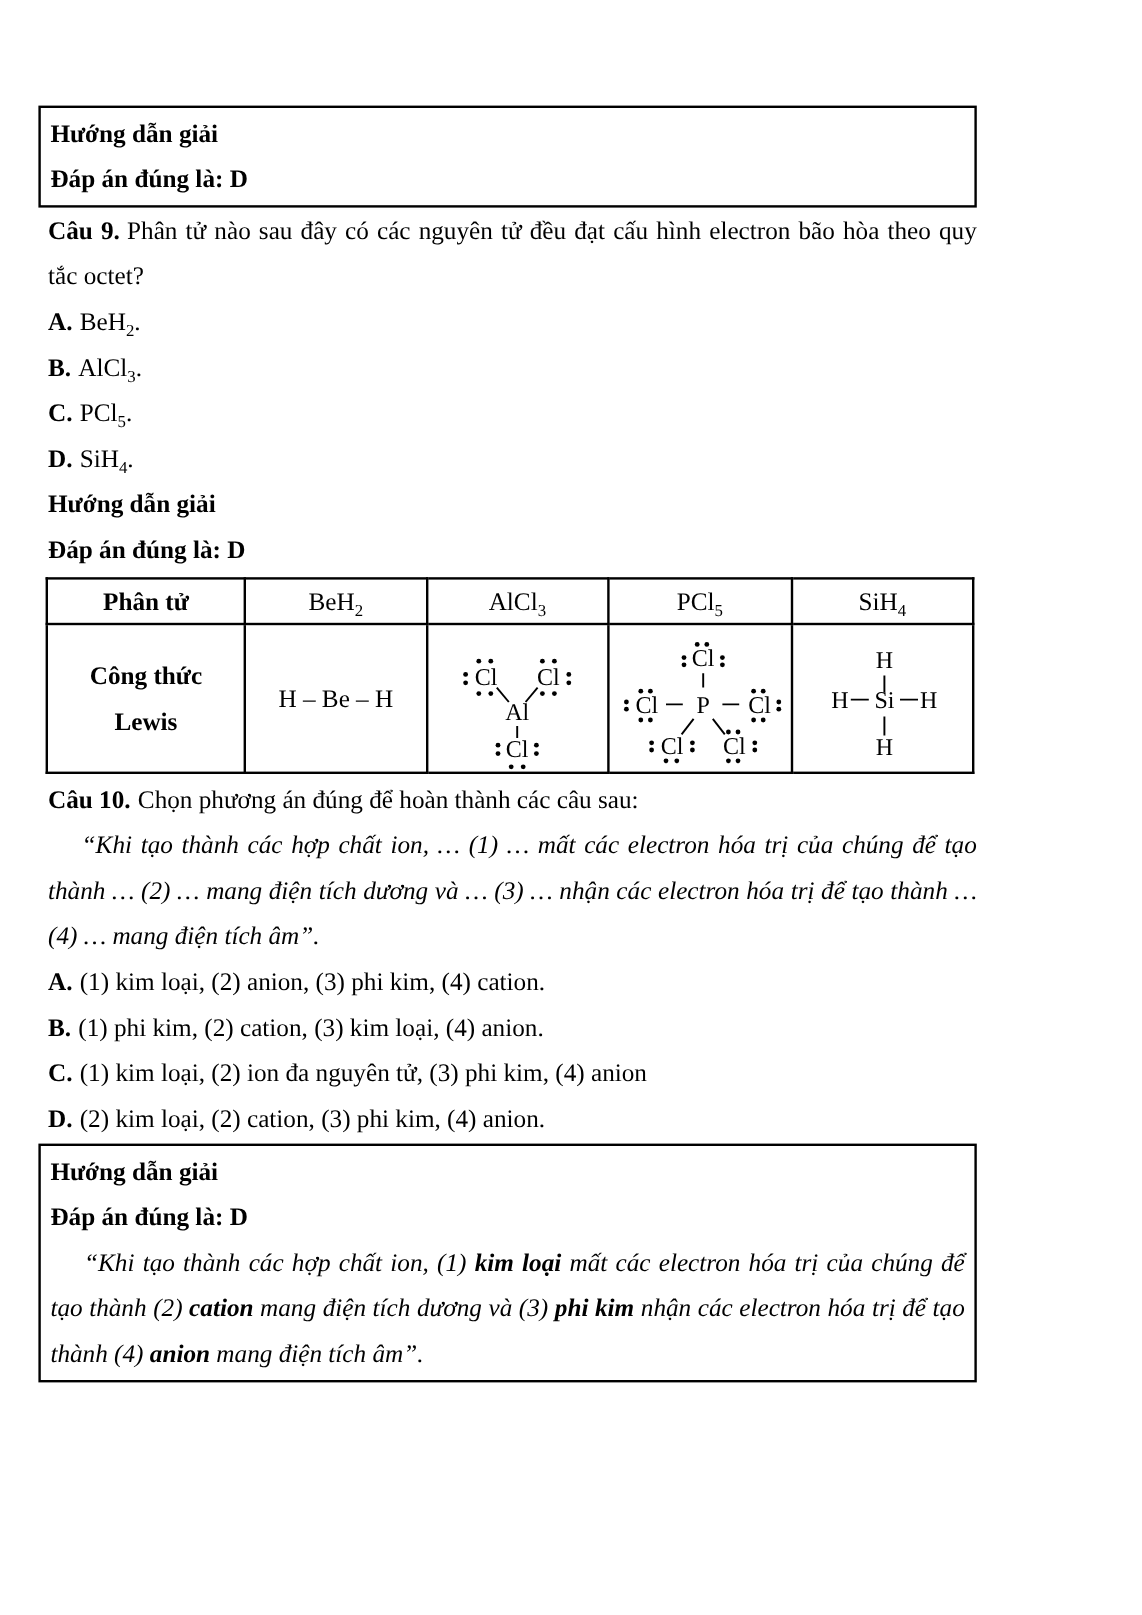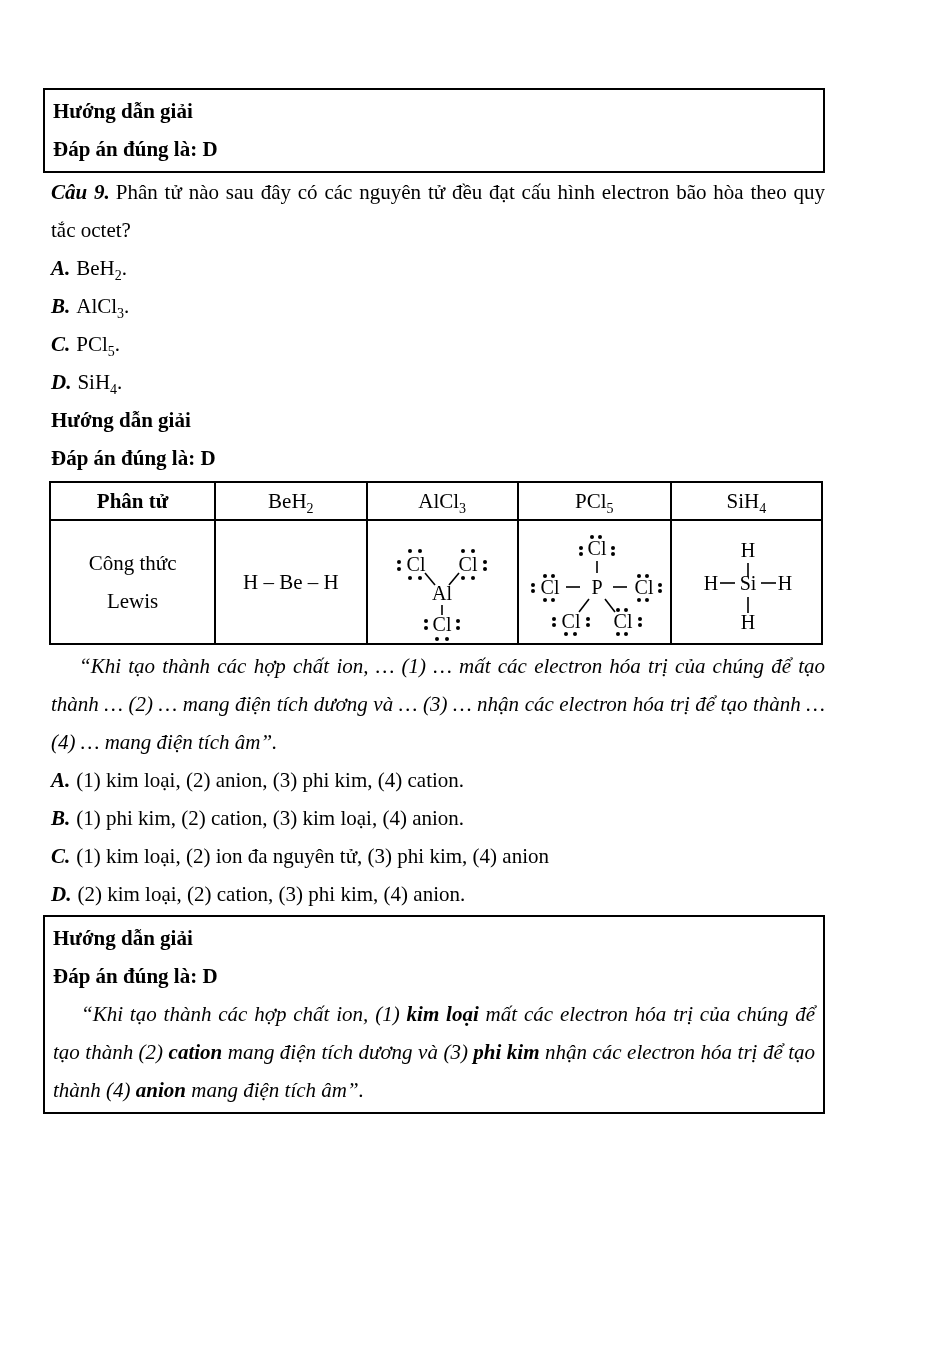--- a/index.html
+++ b/index.html
@@ -3,44 +3,44 @@
 <meta charset="utf-8">
 <style>
   * { box-sizing: border-box; }
   html, body { margin: 0; padding: 0; }
   body {
     width: 952px; height: 1346px; overflow: hidden;
     background: #ffffff; color: #000000;
     font-family: "Liberation Serif", "DejaVu Serif", serif;
     font-size: 21px; line-height: 38px;
   }
-  .content { width: 782px; margin-left: 43px; padding-top: 88px; }
+  .content { width: 782px; margin-left: 32px; padding-top: 88px; }
   .solution-box { border: 2px solid #000; padding: 2px 8px 3px 8px; }
   .flow { padding-left: 8px; padding-right: 0; }
   p.para { margin: 0; text-align: justify; }
   .mt2 { margin-top: 2px; }
   .mt4 { margin-top: 4px; }
   .b { font-weight: bold; }
   .i { font-style: italic; }
   .bi { font-weight: bold; font-style: italic; }
-  .lbl { margin-right: 6px; font-style: italic; }
+  .lbl { margin-right: 6px; }
   sub { font-size: 14px; line-height: 0; }
   .indent { text-indent: 28px; }
 
   table.lewis {
     border-collapse: collapse; table-layout: fixed;
     width: 774px; margin-left: 6px; margin-top: 4px; margin-bottom: 2px;
   }
   table.lewis td {
     border: 2px solid #000; text-align: center; vertical-align: middle;
     padding: 0;
   }
   tr.hdr td { height: 36px; line-height: 36px; }
   tr.bodyrow td { height: 124px; }
-  .rowlabel div { line-height: 38px; font-weight: normal; }
+  .rowlabel div { line-height: 38px; font-weight: bold; }
   svg.structure { display: block; margin: 0 auto; }
   svg.structure text {
     font-family: "Liberation Serif", "DejaVu Serif", serif;
     font-size: 20px; fill: #000;
   }
   svg.structure line { stroke: #000; stroke-width: 1.6; }
   svg.structure circle { fill: #000; }
 </style>
 </head>
 <body>
@@ -179,20 +179,21 @@
           <text x="76" y="69" text-anchor="middle">Si</text>
           <text x="113" y="69" text-anchor="middle">H</text>
           <text x="76" y="108" text-anchor="middle">H</text>
         </svg>
       </td>
     </tr>
   </tbody>
     </table>
 
   <div class="flow">
+    <p class="para mt2"><span class="b lbl">Câu 10.</span><span>Chọn phương án đúng để hoàn thành các câu sau:</span></p>
     <p class="para i indent">“Khi tạo thành các hợp chất ion, … (1) … mất các electron hóa trị của chúng để tạo thành … (2) … mang điện tích dương và … (3) … nhận các electron hóa trị để tạo thành … (4) … mang điện tích âm”.</p>
     <p class="para"><span class="b lbl">A.</span><span>(1) kim loại, (2) anion, (3) phi kim, (4) cation.</span></p>
     <p class="para"><span class="b lbl">B.</span><span>(1) phi kim, (2) cation, (3) kim loại, (4) anion.</span></p>
     <p class="para"><span class="b lbl">C.</span><span>(1) kim loại, (2) ion đa nguyên tử, (3) phi kim, (4) anion</span></p>
     <p class="para"><span class="b lbl">D.</span><span>(2) kim loại, (2) cation, (3) phi kim, (4) anion.</span></p>
   </div>
 
   <div class="solution-box mt2">
     <p class="para b">Hướng dẫn giải</p>
     <p class="para b">Đáp án đúng là: D</p>

